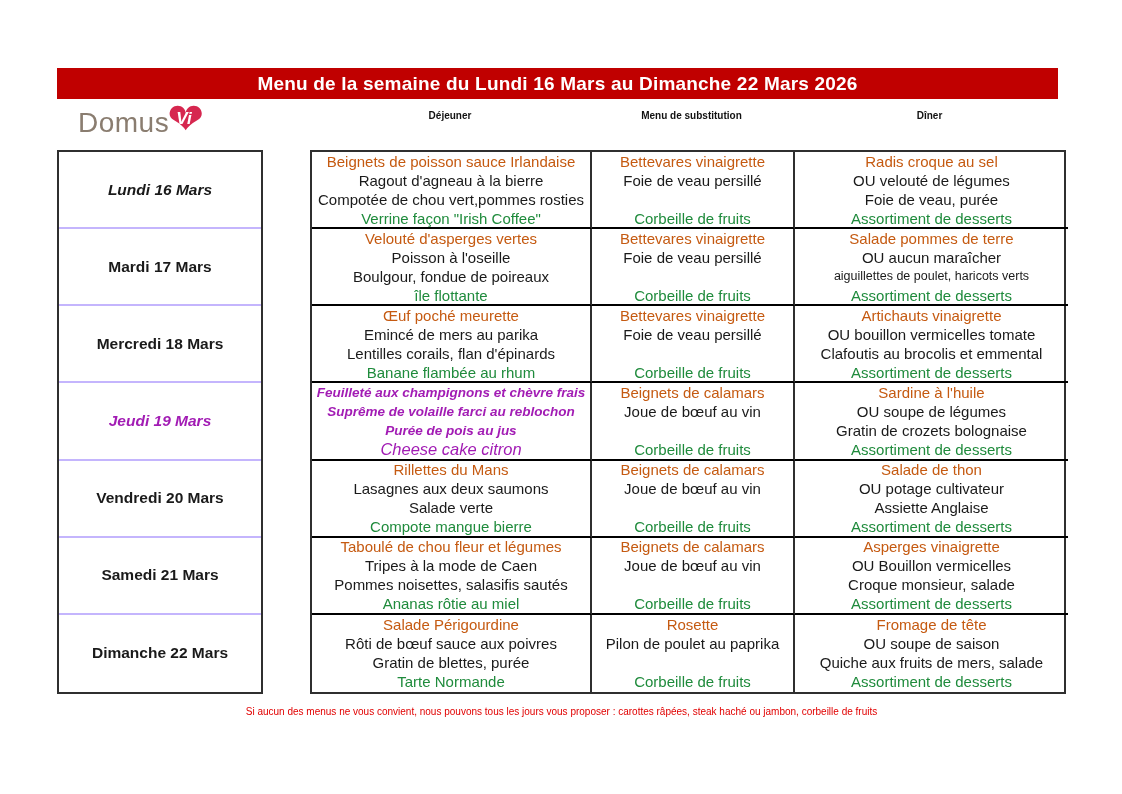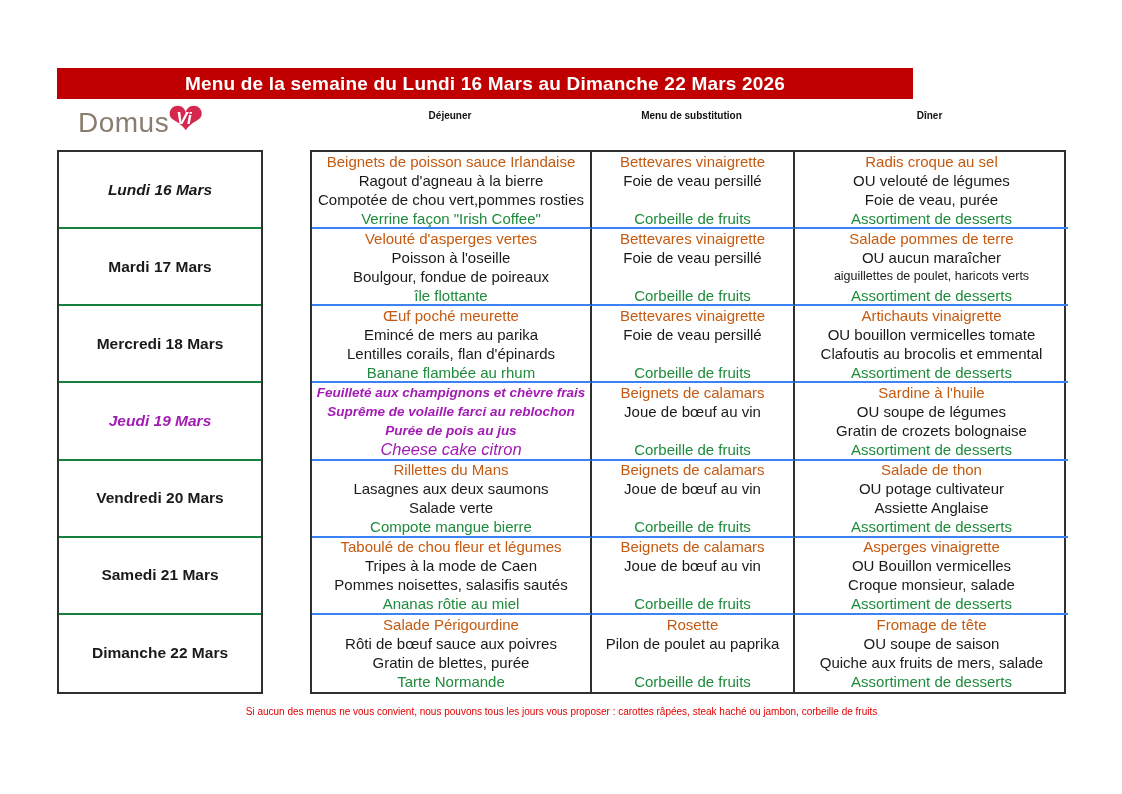--- a/index.html
+++ b/index.html
@@ -1,20 +1,20 @@
 <!DOCTYPE html>
 <html><head>
 <meta charset="utf-8">
 <style>
   html,body{margin:0;padding:0;background:#fff;}
   .page{position:relative;width:1122px;height:794px;background:#fff;
         font-family:"Liberation Sans",sans-serif;overflow:hidden;}
 
   
-  .banner{position:absolute;left:57px;top:68px;width:856px;height:31px;
+  .banner{position:absolute;left:57px;top:68px;width:1001px;height:31px;
           background:#C00000;display:flex;align-items:center;justify-content:center;}
   .banner-title{color:#fff;font-size:19px;font-weight:bold;letter-spacing:.2px;}
 
   
   .logo{position:absolute;left:78px;top:102px;display:flex;align-items:center;}
   .logo-text{color:#8A7D70;font-size:28px;font-weight:500;letter-spacing:.5px;}
   .heart{position:relative;display:inline-block;width:42px;height:42px;margin-left:-2px;}
   .heart-glyph{position:absolute;left:0;top:-7px;font-size:44px;color:#D6274F;line-height:48px;}
   .heart-vi{position:absolute;left:9px;top:7px;color:#fff;font-size:17px;
             font-style:italic;font-weight:bold;}
@@ -22,30 +22,30 @@
   
   .col-headers{position:absolute;left:310px;top:110px;width:756px;display:grid;
                grid-template-columns:280px 203px 273px;}
   .col-header{text-align:center;font-weight:bold;font-size:10px;color:#111;}
 
   
   .day-table{position:absolute;left:57px;top:150px;width:206px;height:544px;
              display:grid;grid-template-rows:repeat(7,1fr);
              border:2px solid #2F2F2F;box-sizing:border-box;}
   .day-cell{display:flex;align-items:center;justify-content:center;
-            border-bottom:2px solid #15803d;font-size:15.5px;font-weight:bold;color:#1a1a1a;}
+            border-bottom:2px solid #c4b5fd;font-size:15.5px;font-weight:bold;color:#1a1a1a;}
   .day-cell:last-child{border-bottom:none;}
   .day-cell.it{font-style:italic;}
 
   
   .menu-table{position:absolute;left:310px;top:150px;width:756px;height:544px;
               display:grid;grid-template-columns:280px 203px 273px;
               grid-template-rows:repeat(7,1fr);
               border:2px solid #2F2F2F;box-sizing:border-box;}
-  .cell{border-right:2px solid #2F2F2F;border-bottom:2px solid #3b82f6;
+  .cell{border-right:2px solid #2F2F2F;border-bottom:2px solid #000000;
         display:flex;flex-direction:column;justify-content:center;
         text-align:center;padding:1px 2px;box-sizing:border-box;overflow:hidden;}
   .cell:nth-child(3n){border-right:none;}
   .cell:nth-child(n+19){border-bottom:none;}
 
   .ln{line-height:19px;min-height:19px;font-size:15px;color:#1a1a1a;white-space:nowrap;}
   .ln.starter{color:#C55A11;}
   .ln.dessert{color:#1F8B3C;}
   .ln.plain{color:#1a1a1a;}
   .ln.plain-sm{color:#1a1a1a;font-size:12.5px;}

